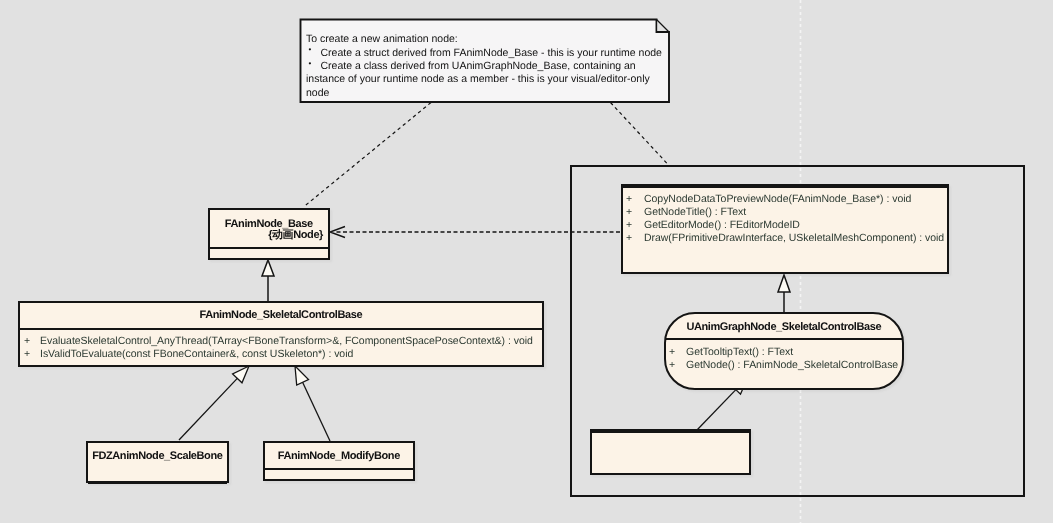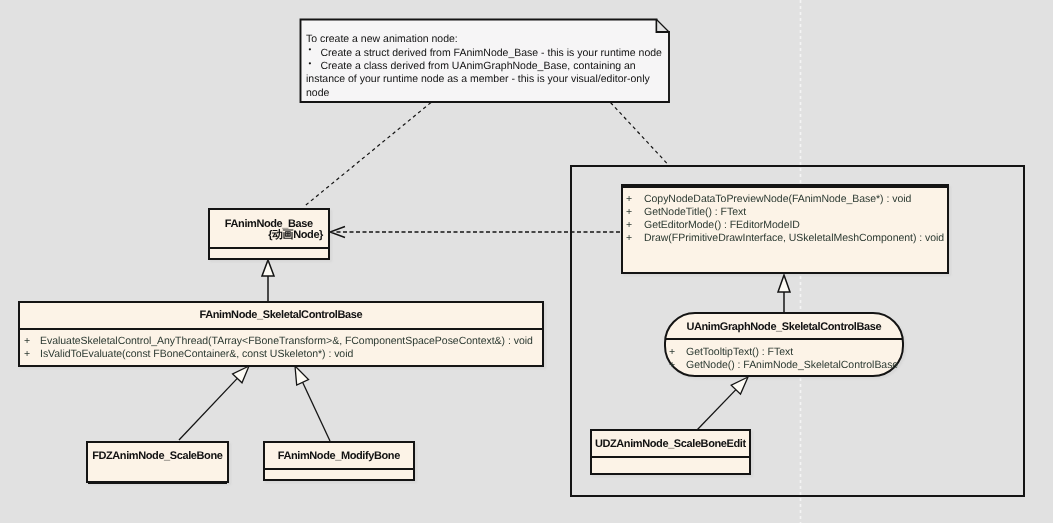--- a/index.html
+++ b/index.html
@@ -120,36 +120,33 @@
         <span class="vis" style="left:3px;">+</span>
         <span class="sig" style="left:21px;">GetEditorMode() : FEditorModeID</span>
       </div>
       <div class="mem" style="position:absolute;left:0;top:44px;height:13px;">
         <span class="vis" style="left:3px;">+</span>
         <span class="sig" style="left:21px;">Draw(FPrimitiveDrawInterface, USkeletalMeshComponent) : void</span>
       </div>
     </div>
   </div>
 
-  <div class="cls" style="left:656px;top:312px;width:240px;height:65px;border-radius:31px;">
+  <div class="cls" style="left:656px;top:312px;width:240px;height:78px;border-radius:31px;">
     <div class="hdr" style="height:24px;">
       <div class="title" style="padding-top:7px;">UAnimGraphNode_SkeletalControlBase</div>
     </div>
     <div class="body" style="height:41px;position:relative;">
       <div class="mem" style="position:absolute;left:0;top:6px;height:13px;">
         <span class="vis" style="left:3px;">+</span>
         <span class="sig" style="left:20px;">GetTooltipText() : FText</span>
       </div>
       <div class="mem" style="position:absolute;left:0;top:19px;height:13px;">
         <span class="vis" style="left:3px;">+</span>
         <span class="sig" style="left:20px;">GetNode() : FAnimNode_SkeletalControlBase</span>
       </div>
     </div>
   </div>
 
   <div class="cls" style="left:582px;top:429px;width:161px;height:46px;">
-    <div class="hdr" style="height:25px;">
-      <div class="title" style="padding-top:7px;">UDZAnimNode_ScaleBoneEdit</div>
-    </div>
     <div class="body" style="height:21px;"></div>
   </div>
 
 </div>
 
 </body></html>

